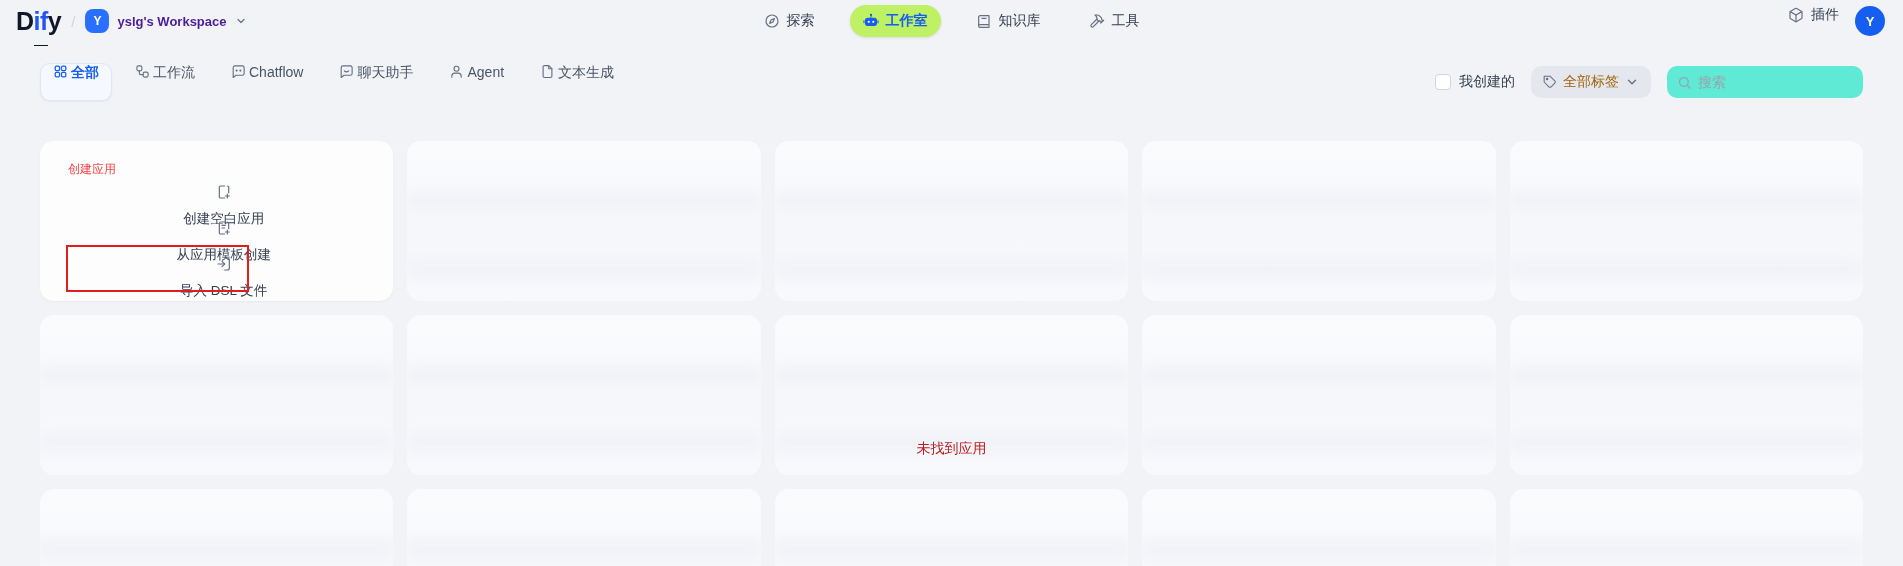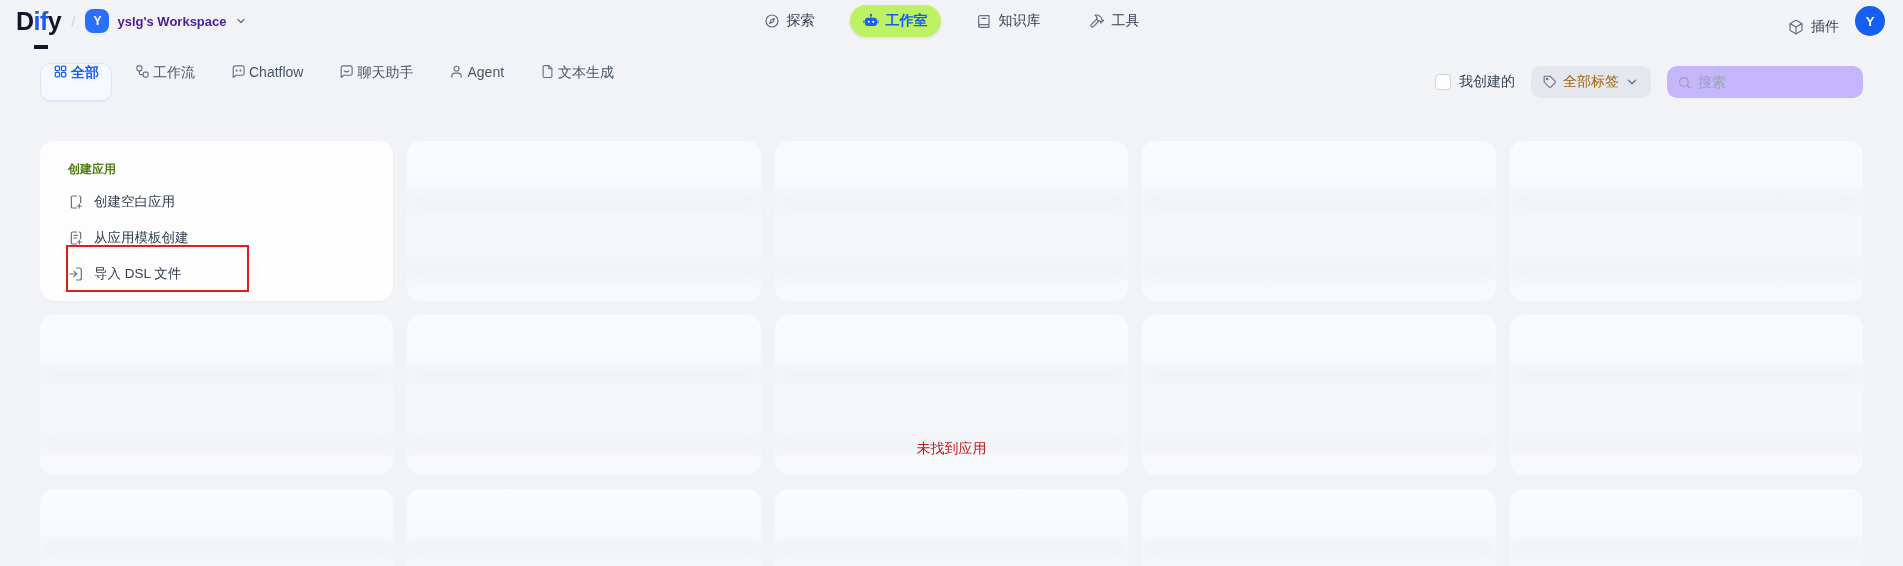--- a/index.html
+++ b/index.html
@@ -19,21 +19,21 @@
     display: flex;
     align-items: center;
     justify-content: space-between;
     padding: 0 18px 0 16px;
     position: relative;
   }
   .header-left { display: flex; align-items: center; gap: 10px; }
   .logo { font-size: 25px; font-weight: 800; color: #0f1728; letter-spacing: -0.5px; cursor: pointer; }
   .logo .logo-mid {
     color: #2156f3;
-    border-bottom: 4px solid #0f172a;
+    border-bottom: 1px solid #0f172a;
     padding-bottom: 10px;
     text-align: center;
   }
   .path-sep { color: #d0d5dd; font-size: 15px; }
   .workspace { display: flex; align-items: center; gap: 8px; cursor: pointer; }
   .ws-avatar {
     width: 24px; height: 24px; border-radius: 8px;
     background: #2970ff; color: #fff; font-size: 12px; font-weight: 700;
     display: flex; align-items: center; justify-content: center;
   }
@@ -50,21 +50,21 @@
     height: 32px; padding: 0 13px; border-radius: 16px;
     font-size: 14px; font-weight: 500; color: #354052; cursor: pointer;
   }
   .nav-item svg { width: 16px; height: 16px; color: #676f83; }
   .nav-item.active {
     background: #bef264; color: #155eef; font-weight: 700;
     box-shadow: 0 1px 3px rgba(16,24,40,.1);
   }
   .nav-item.active svg { color: #155eef; }
 
-  .header-right { display: flex; align-items: flex-end; gap: 16px; }
+  .header-right { display: flex; align-items: flex-start; gap: 16px; }
   .plugins-btn {
     display: flex; align-items: center; gap: 7px;
     font-size: 14px; font-weight: 500; color: #354052; cursor: pointer;
   }
   .plugins-btn svg { width: 16px; height: 16px; color: #676f83; }
   .user-avatar {
     width: 30px; height: 30px; border-radius: 50%;
     background: #155eef; color: #fff; font-size: 13px; font-weight: 600;
     display: flex; align-items: center; justify-content: center; cursor: pointer;
   }
@@ -95,21 +95,21 @@
   .my-created-label { font-size: 14px; color: #354052; }
   .tag-pill {
     display: flex; align-items: center; gap: 6px;
     height: 32px; padding: 0 12px; border-radius: 10px;
     background: #e4e7ee; font-size: 14px; color: #a16207; cursor: pointer;
   }
   .tag-pill svg { width: 14px; height: 14px; color: #676f83; }
   .search-box {
     display: flex; align-items: center; gap: 6px;
     width: 196px; height: 32px; padding: 0 10px; border-radius: 10px;
-    background: #c4b5fd;
+    background: #5eead4;
   }
   .search-box svg { width: 15px; height: 15px; color: #98a2b3; flex: none; }
   .search-box input {
     border: none; background: transparent; outline: none;
     font-size: 14px; color: #354052; width: 100%;
     font-family: "Liberation Sans", "DejaVu Sans", sans-serif;
   }
   .search-box input::placeholder { color: #9aa3b2; }
 
   
@@ -128,24 +128,24 @@
     background: rgba(230,233,240,.55); filter: blur(7px);
   }
   .skeleton-card::before { top: 34%; }
   .skeleton-card::after  { bottom: 16%; }
 
   .create-card {
     background: #fdfdfe; position: relative;
     padding: 14px 14px 0 28px;
     box-shadow: 0 1px 2px rgba(16,24,40,.04);
   }
-  .create-title { font-size: 12px; color: #4d7c0f; margin: 6px 0 6px; font-weight: bold; }
+  .create-title { font-size: 12px; color: #ef4444; margin: 6px 0 6px; }
   .create-item {
     display: flex; align-items: center; gap: 10px;
-    height: 36px; font-size: 13.5px; font-weight: 500; color: #354052; cursor: pointer;
+    height: 36px; font-size: 13.5px; font-weight: 500; color: #354052; cursor: pointer; flex-direction: column;
   }
   .create-item svg { width: 16px; height: 16px; color: #676f83; flex: none; }
   .highlight-box {
     position: absolute; left: 26px; top: 104px;
     width: 183px; height: 47px;
     border: 2px solid #e01e1e; pointer-events: none;
   }
 
   .empty-state {
     position: absolute; left: 0; right: 0; top: 440px;

